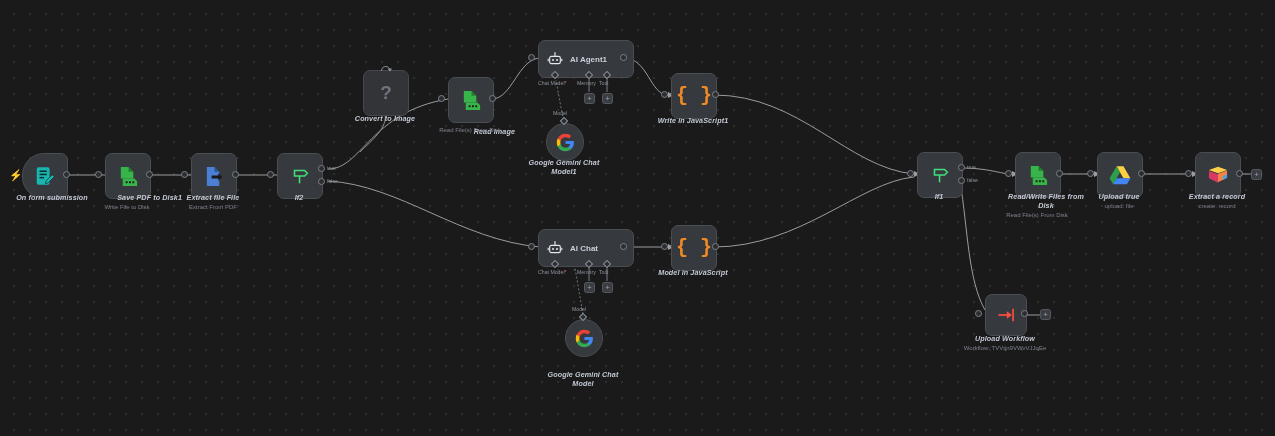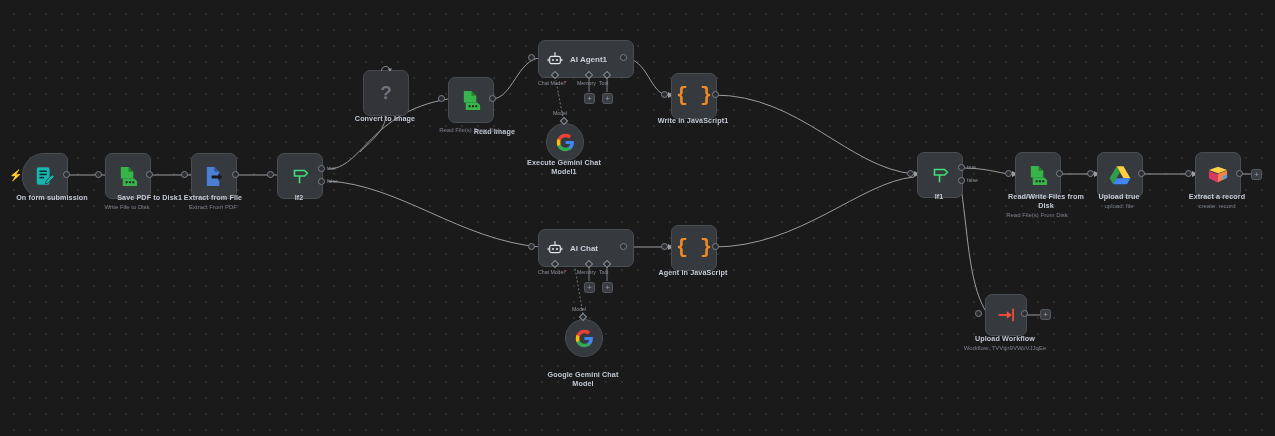--- a/index.html
+++ b/index.html
@@ -19,21 +19,21 @@
   .nbox{
     position:absolute;width:44px;height:44px;border-radius:7px;
     background:#36393d;border:1px solid #4a4d51;
     display:flex;align-items:center;justify-content:center;
   }
   .nbox.trigger{border-top-left-radius:22px;border-bottom-left-radius:22px;}
   .nbox.wide{width:90px;height:36px;border-radius:7px;justify-content:flex-start;padding-left:8px;gap:7px;}
   .nbox.unknown{background:#323438;border:1px solid #46484c;}
   .lbl{
     position:absolute;text-align:center;color:#c3c9d5;font-size:7.2px;font-weight:bold;
-    line-height:8.6px;letter-spacing:.1px;white-space:nowrap;
+    line-height:8.6px;letter-spacing:.1px;white-space:nowrap;font-style:italic;
   }
   .lbl.wrap{white-space:normal;}
   .sub{
     position:absolute;text-align:center;color:#7d828c;font-size:6px;line-height:7.5px;
     white-space:nowrap;
   }
   .agentname{color:#c9cfdb;font-size:8px;font-weight:bold;}
 
   
   .port{position:absolute;width:7px;height:7px;border-radius:50%;
@@ -166,21 +166,21 @@
     <div class="nbox" style="left:191px;top:153px;">
       <svg width="23" height="23" viewBox="0 0 24 24">
         <path d="M4 2 h8 l5 5 v15 h-13 z" fill="#4a7fd4"></path>
         <path d="M12 2 v5 h5 z" fill="#2b5396"></path>
         <path d="M9 11 h7 v-2.5 l4 4 -4 4 v-2.5 h-7 z" fill="#1a1a1a"></path>
       </svg>
     </div>
     <div class="inarrow" style="left:184px;top:172px;"></div>
     <div class="port" style="left:181px;top:171px;"></div>
     <div class="port" style="left:232px;top:171px;"></div>
-    <div class="lbl" style="left:158px;top:194px;width:110px;">Extract from File</div>
+    <div class="lbl" style="left:158px;top:194px;width:110px;">Extract file File</div>
     <div class="sub" style="left:158px;top:204px;width:110px;">Extract From PDF</div>
   </div>
 
   <div class="node">
     <div class="nbox" style="left:277px;top:153px;">
       <svg width="22" height="22" viewBox="0 0 24 24">
         <path d="M6 6 h11 l3 3 -3 3 h-11 z" fill="none" stroke="#41e07a" stroke-width="1.7"></path>
         <path d="M11.5 12 v8" stroke="#41e07a" stroke-width="1.7"></path>
       </svg>
     </div>
@@ -253,21 +253,21 @@
     <div class="circnode" style="left:546px;top:123px;">
       <svg width="19" height="19" viewBox="0 0 24 24">
         <path fill="#4285F4" d="M22.6 12.2c0-.7-.06-1.4-.18-2.05H12v3.9h5.96a5.1 5.1 0 0 1-2.2 3.35v2.78h3.56c2.08-1.92 3.28-4.74 3.28-7.98z"></path>
         <path fill="#34A853" d="M12 23c2.97 0 5.46-.98 7.28-2.66l-3.56-2.77c-.99.66-2.25 1.05-3.72 1.05-2.86 0-5.29-1.93-6.16-4.53H2.18v2.84A11 11 0 0 0 12 23z"></path>
         <path fill="#FBBC05" d="M5.84 14.09a6.6 6.6 0 0 1 0-4.19V7.06H2.18a11 11 0 0 0 0 9.87l3.66-2.84z"></path>
         <path fill="#EA4335" d="M12 5.38c1.62 0 3.07.56 4.21 1.64l3.15-3.15C17.45 2.1 14.96 1 12 1a11 11 0 0 0-9.82 6.06l3.66 2.84C6.71 7.3 9.14 5.38 12 5.38z"></path>
       </svg>
     </div>
     <div class="diamond" style="left:561px;top:118px;"></div>
     <div class="portlbl" style="left:553px;top:110px;">Model</div>
-    <div class="lbl wrap" style="left:524px;top:159px;width:80px;">Execute Gemini Chat Model1</div>
+    <div class="lbl wrap" style="left:524px;top:159px;width:80px;">Google Gemini Chat Model1</div>
   </div>
 
   <div class="node">
     <div class="nbox" style="left:671px;top:73px;">
       <span class="codebrace">{ }</span>
     </div>
     <div class="inarrow" style="left:664px;top:92px;"></div>
     <div class="port" style="left:661px;top:91px;"></div>
     <div class="port" style="left:712px;top:91px;"></div>
     <div class="lbl" style="left:638px;top:117px;width:110px;">Write in JavaScript1</div>
@@ -314,21 +314,21 @@
     <div class="lbl wrap" style="left:543px;top:355px;width:80px;margin-top:16px;">Google Gemini Chat Model</div>
   </div>
 
   <div class="node">
     <div class="nbox" style="left:671px;top:225px;">
       <span class="codebrace">{ }</span>
     </div>
     <div class="inarrow" style="left:664px;top:244px;"></div>
     <div class="port" style="left:661px;top:243px;"></div>
     <div class="port" style="left:712px;top:243px;"></div>
-    <div class="lbl" style="left:638px;top:269px;width:110px;">Agent in JavaScript</div>
+    <div class="lbl" style="left:638px;top:269px;width:110px;">Model in JavaScript</div>
   </div>
 
   <div class="node">
     <div class="nbox" style="left:917px;top:152px;">
       <svg width="22" height="22" viewBox="0 0 24 24">
         <path d="M6 6 h11 l3 3 -3 3 h-11 z" fill="none" stroke="#41e07a" stroke-width="1.7"></path>
         <path d="M11.5 12 v8" stroke="#41e07a" stroke-width="1.7"></path>
       </svg>
     </div>
     <div class="inarrow" style="left:910px;top:171px;"></div>

